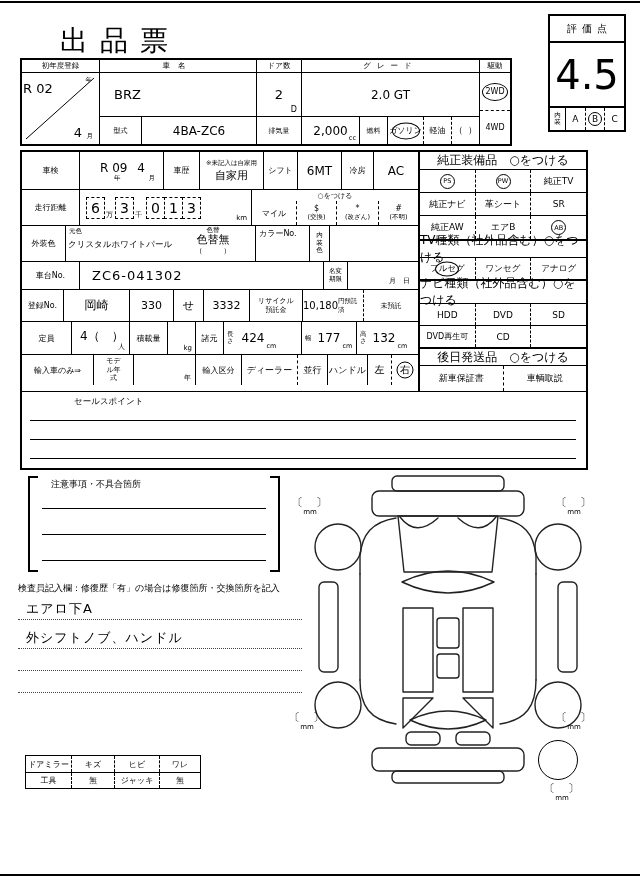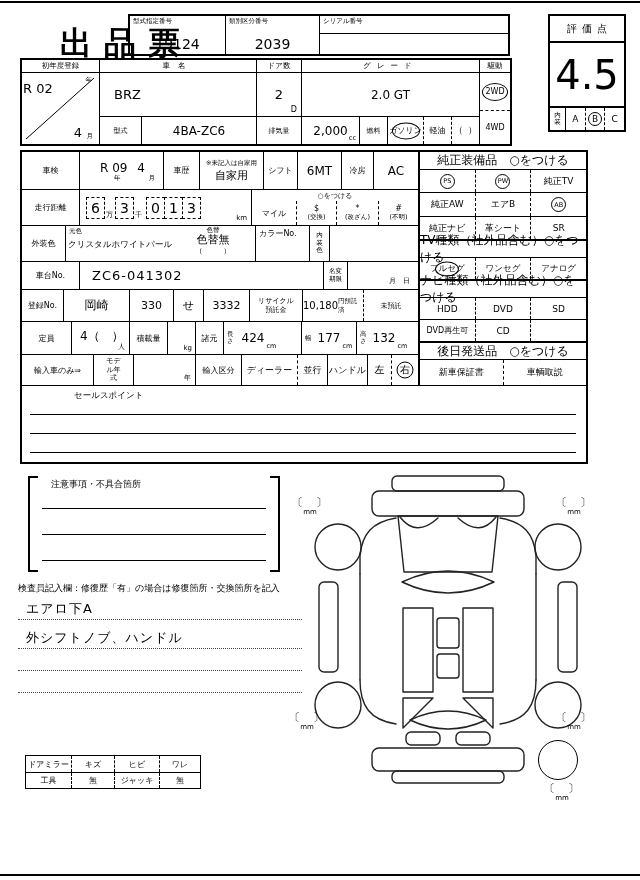--- a/index.html
+++ b/index.html
@@ -14,42 +14,42 @@
   .f6 { font-size: 6.5px; } .f7 { font-size: 7px; } .f8 { font-size: 8px; }
   .f9 { font-size: 9px; } .f10 { font-size: 10px; } .f11 { font-size: 11px; }
   .f12 { font-size: 12px; } .f13 { font-size: 13px; }
   .vt { display: inline-block; width: 1em; line-height: 1.15; word-break: break-all; text-align: center; }
   .vt2 { display: inline-block; width: 2em; line-height: 1.15; word-break: break-all; text-align: center; }
   .vt3 { display: inline-block; width: 3em; line-height: 1.2; word-break: break-all; text-align: center; }
 
   .topline { position: absolute; left: 0; top: 1px; width: 640px; border-top: 2px solid #000; }
   .botline { position: absolute; left: 0; top: 874px; width: 640px; border-top: 2px solid #000; }
 
-  .title { position: absolute; left: 60px; top: 22px; font-size: 32px; font-weight: bold; letter-spacing: 12px; white-space: nowrap; }
+  .title { position: absolute; left: 60px; top: 22px; font-size: 28px; font-weight: normal; letter-spacing: 12px; white-space: nowrap; }
 
   .codes { position: absolute; left: 128px; top: 14px; width: 382px; height: 42px; border: 2px solid #000; display: flex; }
   .cc { position: relative; height: 100%; }
   .cc .lbl { position: absolute; top: 1px; left: 3px; font-size: 6.5px; white-space: nowrap; }
   .cc .val { position: absolute; bottom: 2px; left: 0; width: 100%; text-align: center; font-size: 14px; }
 
   .scorebox { position: absolute; left: 548px; top: 14px; width: 78px; border: 2.5px solid #000; background: #fff; }
   .score-head { height: 27px; border-bottom: 2px solid #000; display: flex; align-items: center; justify-content: center; font-size: 10px; letter-spacing: 5px; padding-left: 5px; }
   .score-val { height: 63px; display: flex; align-items: center; justify-content: center; font-size: 40px; }
   .score-int { height: 24px; border-top: 2px solid #000; display: flex; align-items: stretch; font-size: 9px; }
 
   .ttable { position: absolute; left: 20px; top: 58px; width: 492px; height: 88px; border: 2px solid #000; display: flex; }
   .th { height: 13px; border-bottom: 1px solid #000; display: flex; align-items: center; justify-content: center; font-size: 7.5px; flex: none; }
 
   .mtable { position: absolute; left: 20px; top: 150px; width: 568px; border: 2px solid #000; }
   .mt-left { width: 398px; border-right: 2px solid #000; flex: none; }
   .mt-right { flex: 1; }
   .lr { display: flex; border-bottom: 1px solid #000; }
   .eh { border-bottom: 1px solid #000; display: flex; align-items: center; justify-content: center; font-size: 12px; }
   .eh.grp { border-top: 1px solid #000; }
-  .er { display: flex; border-bottom: 1px solid #000; justify-content: flex-end; }
+  .er { display: flex; border-bottom: 1px solid #000; }
   .ec { flex: 1; display: flex; align-items: center; justify-content: center; font-size: 9px; position: relative; }
 
   .oval { position: absolute; border: 1.4px solid #000; border-radius: 50%; left: 50%; top: 50%; transform: translate(-50%,-50%); pointer-events: none; }
   .circsm { display: inline-flex; width: 15px; height: 15px; border: 1.3px solid #000; border-radius: 50%; align-items: center; justify-content: center; font-size: 6.5px; }
 
   .dbox { width: 19px; height: 22px; border: 1px dashed #000; display: flex; align-items: center; justify-content: center; font-size: 14px; flex: none; background: #fff; }
 
   .sales { border-top: 1px solid #000; height: 77px; position: relative; }
   .sline { position: absolute; left: 8px; right: 10px; border-bottom: 1px solid #000; }
 
@@ -76,34 +76,20 @@
 </style>
 </head>
 <body>
 
 <div class="sheet">
   <div class="topline"></div>
   <div class="botline"></div>
 
   <div class="title">出品票</div>
 
-  <div class="codes">
-    <div class="cc cl" style="width:96px">
-      <span class="lbl">型式指定番号</span>
-      <span class="val">19124</span>
-    </div>
-    <div class="cc cl" style="width:94px">
-      <span class="lbl">類別区分番号</span>
-      <span class="val">2039</span>
-    </div>
-    <div class="cc" style="flex:1">
-      <span class="lbl">シリアル番号</span>
-      <div style="position:absolute;left:0;right:0;top:17px;border-bottom:1px solid #000"></div>
-    </div>
-  </div>
 
   <div class="scorebox">
     <div class="score-head">評価点</div>
     <div class="score-val">4.5</div>
     <div class="score-int">
       <div class="cen cl" style="width:16px">
           <span class="vt f6">内装</span>
         </div>
       <div class="cen cd" style="flex:1">A</div>
       <div class="cen cd rel" style="flex:1">
@@ -327,42 +313,42 @@
         <div class="eh" style="height:18px">純正装備品　○をつける</div>
         <div class="er" style="height:23px">
           <div class="ec cd">
               <span class="circsm">PS</span>
             </div>
           <div class="ec cd">
               <span class="circsm">PW</span>
             </div>
           <div class="ec">純正TV</div>
         </div>
+        <div class="er" style="height:23px">
+          <div class="ec cd">純正ナビ</div>
+          <div class="ec cd">革シート</div>
+          <div class="ec">SR</div>
+        </div>
         <div class="er" style="height:24px">
           <div class="ec cd">純正AW</div>
           <div class="ec cd">エアB</div>
           <div class="ec">
               <span class="circsm">AB</span>
             </div>
         </div>
-        <div class="er" style="height:23px">
-          <div class="ec cd">純正ナビ</div>
-          <div class="ec cd">革シート</div>
-          <div class="ec">SR</div>
-        </div>
         <div class="eh grp" style="height:18px">TV種類（社外品含む）○をつける</div>
         <div class="er" style="height:22px">
           <div class="ec cd" style="font-size:8.5px">
             <span>フルセグ</span>
             <span class="oval" style="width:24px;height:15px"></span>
           </div>
           <div class="ec cd" style="font-size:8.5px">ワンセグ</div>
           <div class="ec" style="font-size:8.5px">アナログ</div>
         </div>
-        <div class="eh grp" style="height:18px">ナビ種類（社外品含む）○をつける</div>
+        <div class="eh grp" style="height:24px">ナビ種類（社外品含む）○をつける</div>
         <div class="er" style="height:22px">
           <div class="ec cd">HDD</div>
           <div class="ec cd">DVD</div>
           <div class="ec">SD</div>
         </div>
         <div class="er" style="height:22px">
           <div class="ec cd" style="font-size:8px">DVD再生可</div>
           <div class="ec cd">CD</div>
           <div class="ec"></div>
         </div>

